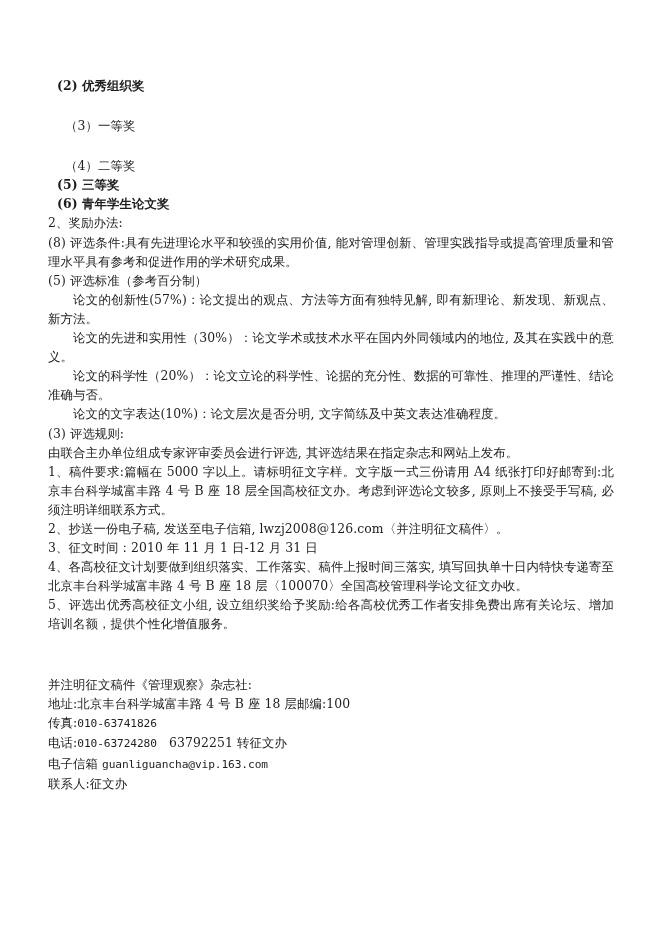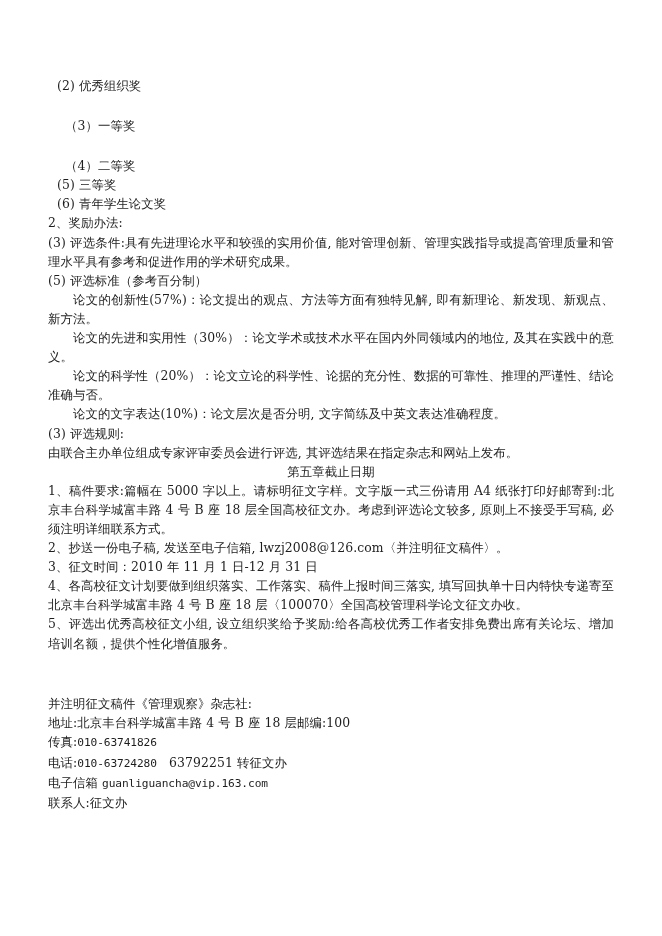--- a/index.html
+++ b/index.html
@@ -28,21 +28,21 @@
     white-space: nowrap;
     letter-spacing: 0.1px;
   }
   .para {
     font-size: 12.4px;
     line-height: 19.1px;
     text-align: justify;
     text-justify: inter-ideograph;
     letter-spacing: 0.1px;
   }
-  .indent-1 { padding-left: 9px; }
+  .indent-1 { padding-left: 9px; font-weight: bold; }
   .indent-2 { padding-left: 17px; margin-top: 21px; }
   .indent-em { text-indent: 25px; }
   .center { text-align: center; }
   .mono {
     font-family: "DejaVu Sans Mono", "Liberation Mono", monospace;
     font-size: 11.2px;
     letter-spacing: -0.1px;
   }
   .gap-block { height: 41px; }
   .footer-line {
@@ -59,33 +59,32 @@
   <div class="content">
 
     <div class="line indent-1"><span>(2)</span>&nbsp;<span>优秀组织奖</span></div>
     <div class="line indent-2"><span>（3）</span><span>一等奖</span></div>
     <div class="line indent-2"><span>（4）</span><span>二等奖</span></div>
     <div class="line indent-1"><span>(5)</span>&nbsp;<span>三等奖</span></div>
     <div class="line indent-1"><span>(6)</span>&nbsp;<span>青年学生论文奖</span></div>
 
     <div class="line">2、奖励办法:</div>
 
-    <div class="para"><span>(3) 评选条件:</span><span>具有先进理论水平和较强的实用价值, 能对管理创新、管理实践指导或提高管理质量和管理水平具有参考和促进作用的学术研究成果。</span></div>
+    <div class="para"><span>(8) 评选条件:</span><span>具有先进理论水平和较强的实用价值, 能对管理创新、管理实践指导或提高管理质量和管理水平具有参考和促进作用的学术研究成果。</span></div>
 
     <div class="line">(5) 评选标准（参考百分制）</div>
 
     <div class="para indent-em">论文的创新性(57%)：论文提出的观点、方法等方面有独特见解, 即有新理论、新发现、新观点、新方法。</div>
     <div class="para indent-em">论文的先进和实用性（30%）：论文学术或技术水平在国内外同领域内的地位, 及其在实践中的意义。</div>
     <div class="para indent-em">论文的科学性（20%）：论文立论的科学性、论据的充分性、数据的可靠性、推理的严谨性、结论准确与否。</div>
     <div class="para indent-em">论文的文字表达(10%)：论文层次是否分明, 文字简练及中英文表达准确程度。</div>
 
     <div class="line">(3) 评选规则:</div>
     <div class="para">由联合主办单位组成专家评审委员会进行评选, 其评选结果在指定杂志和网站上发布。</div>
 
-    <div class="para center">第五章截止日期</div>
 
     <div class="para">1、稿件要求:篇幅在 5000 字以上。请标明征文字样。文字版一式三份请用 A4 纸张打印好邮寄到:北京丰台科学城富丰路 4 号 B 座 18 层全国高校征文办。考虑到评选论文较多, 原则上不接受手写稿, 必须注明详细联系方式。</div>
     <div class="para">2、抄送一份电子稿, 发送至电子信箱, lwzj2008@126.com〈并注明征文稿件〉。</div>
     <div class="para">3、征文时间：2010 年 11 月 1 日-12 月 31 日</div>
     <div class="para">4、各高校征文计划要做到组织落实、工作落实、稿件上报时间三落实, 填写回执单十日内特快专递寄至北京丰台科学城富丰路 4 号 B 座 18 层〈100070〉全国高校管理科学论文征文办收。</div>
     <div class="para">5、评选出优秀高校征文小组, 设立组织奖给予奖励:给各高校优秀工作者安排免费出席有关论坛、增加培训名额，提供个性化增值服务。</div>
 
     <div class="gap-block"></div>
 
     <div class="footer-line">并注明征文稿件《管理观察》杂志社:</div>

